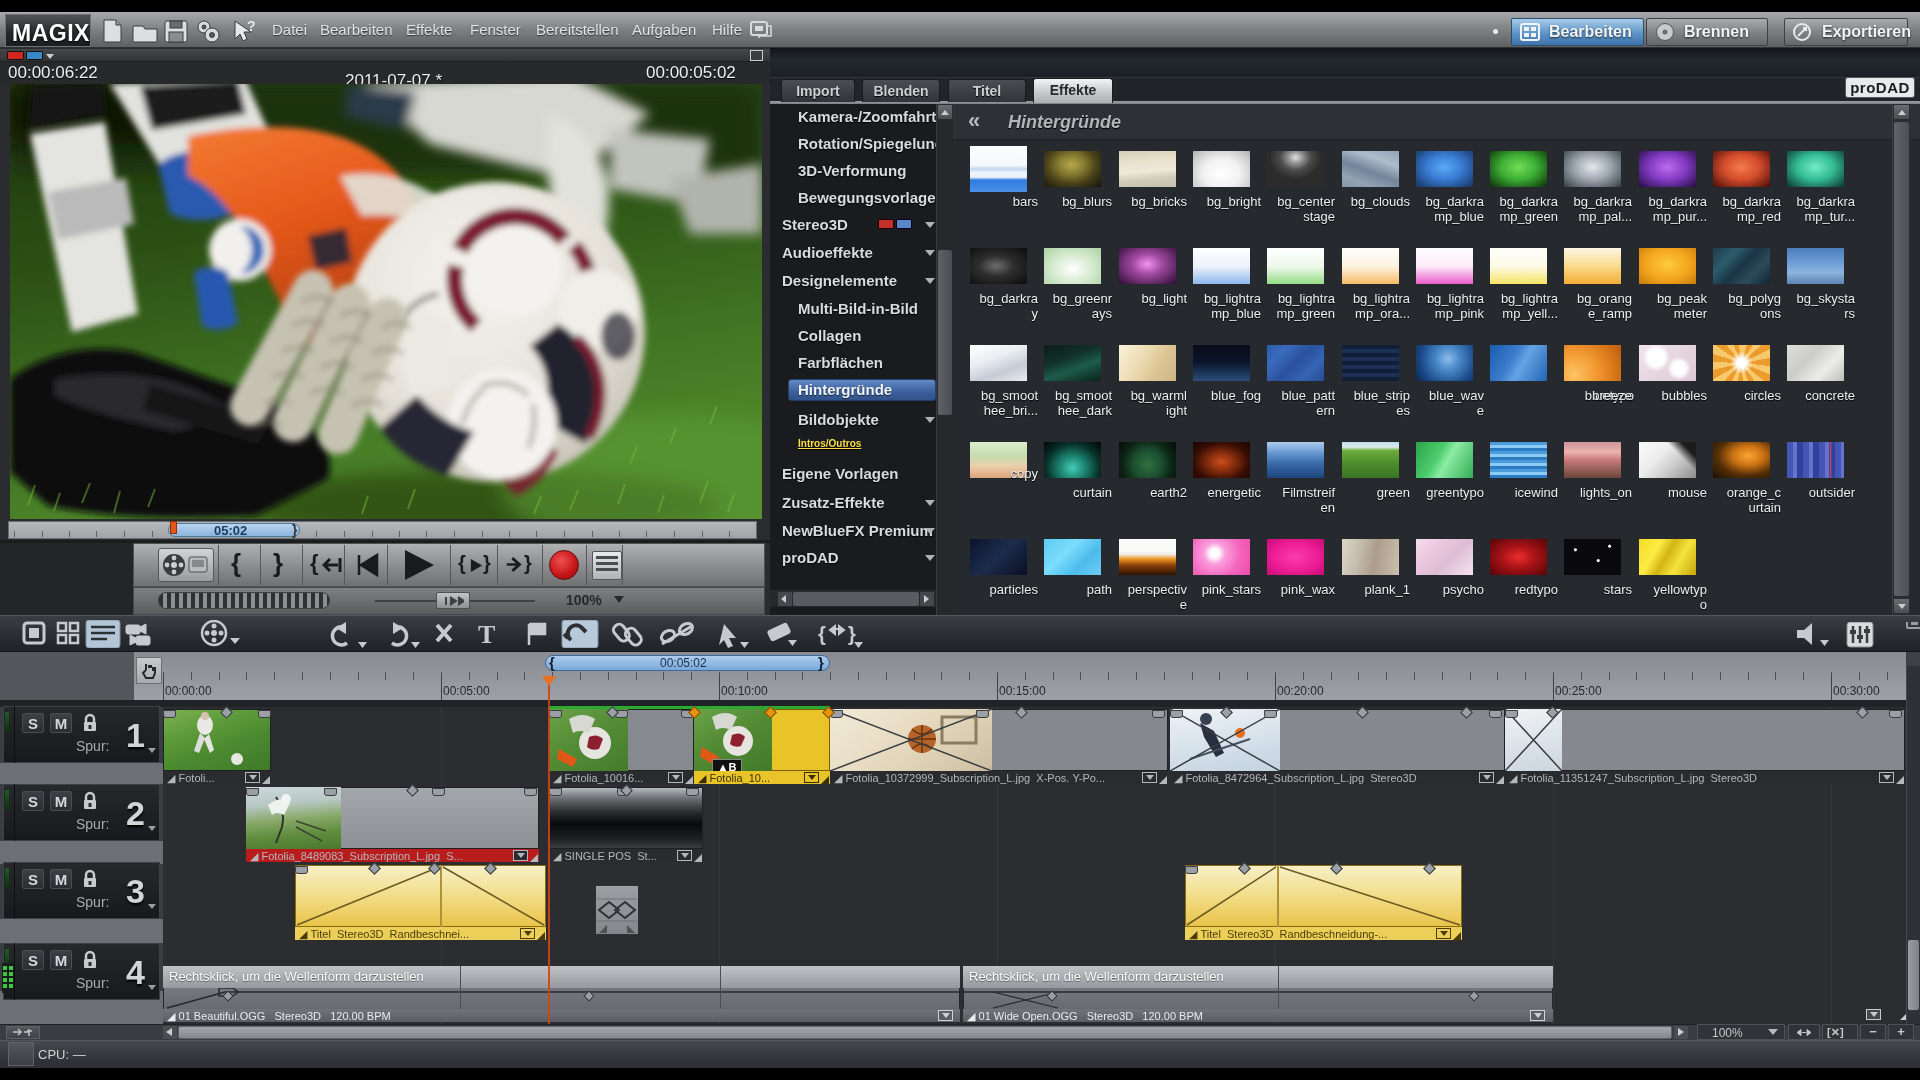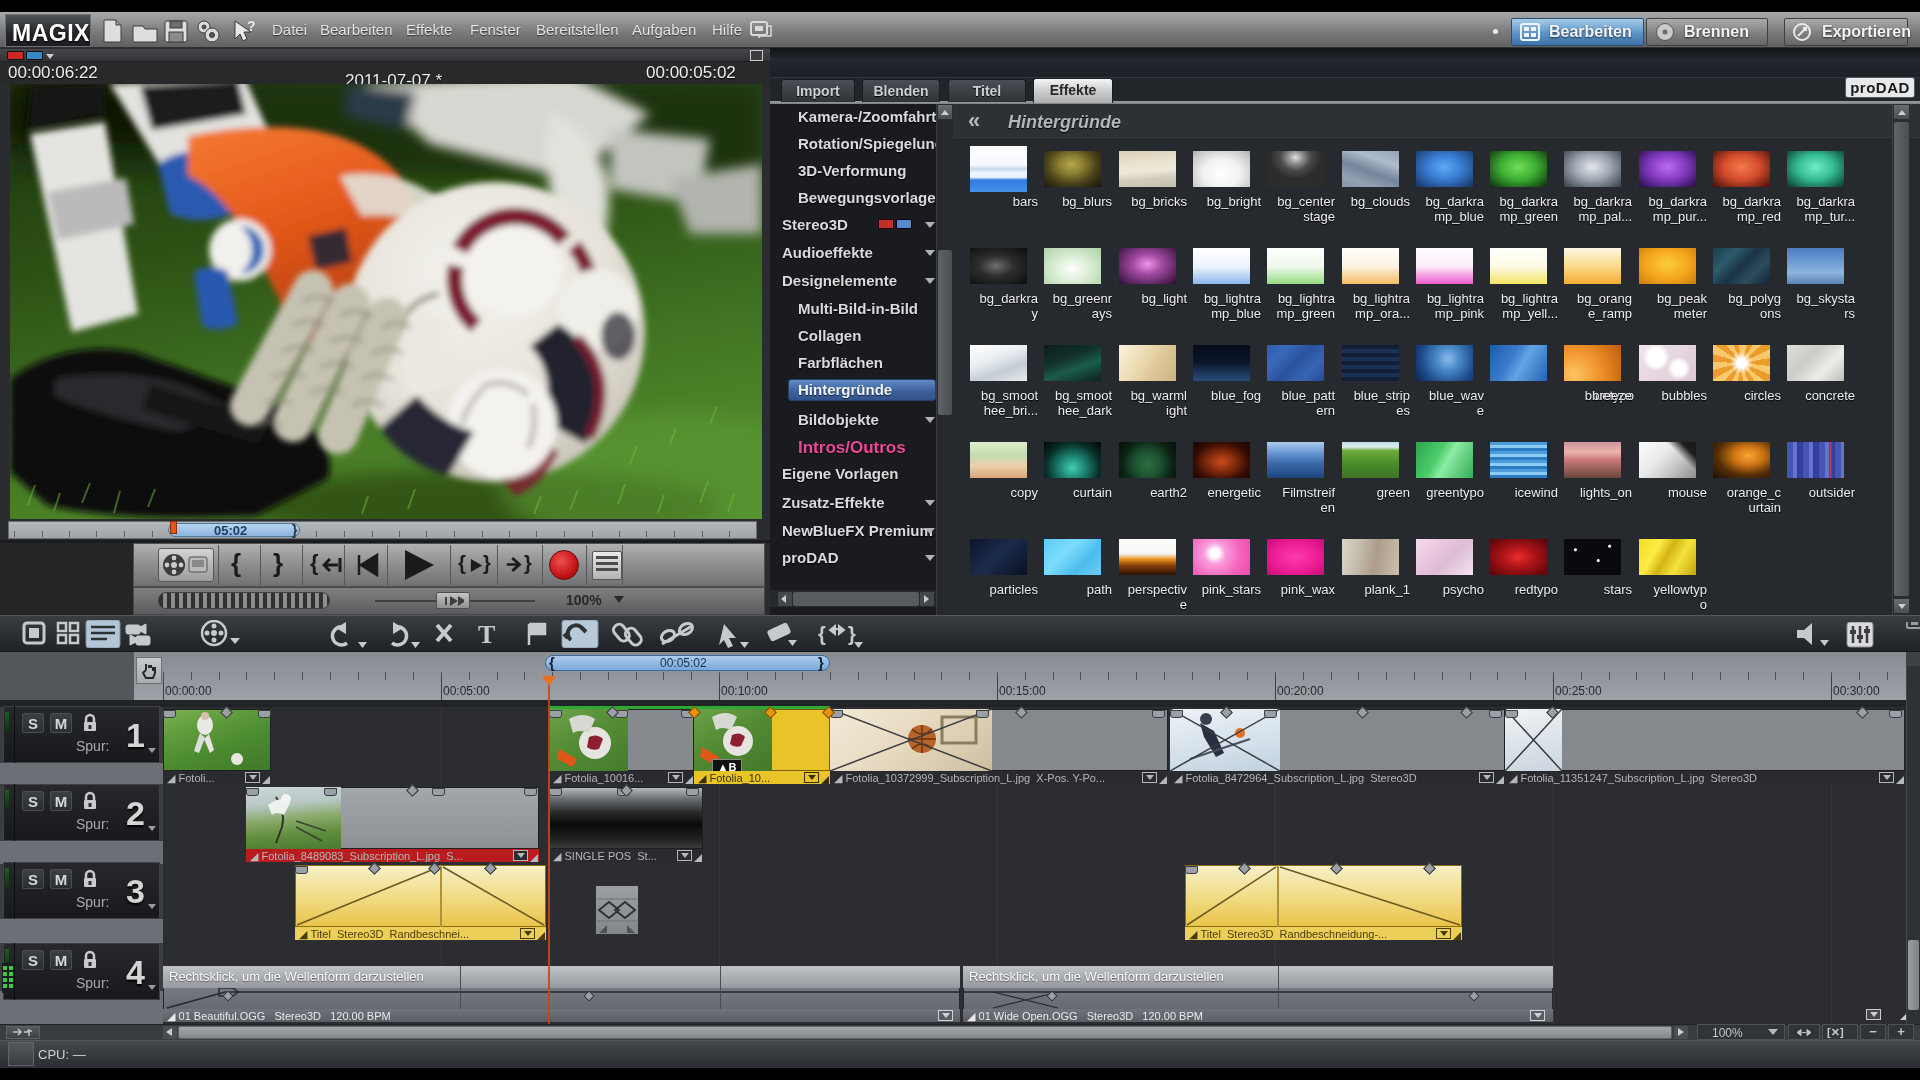--- a/index.html
+++ b/index.html
@@ -310,21 +310,21 @@
     <div class="abs" style="left:925px;top:250px;width:0;height:0;border-left:5px solid transparent;border-right:5px solid transparent;border-top:6px solid #aeb2b6;"></div>
     <div class="abs" style="left:782px;top:272px;font-size:15px;font-weight:bold;color:#d9dbde;text-shadow:0 1px 1px #000;white-space:nowrap;">Designelemente</div>
     <div class="abs" style="left:925px;top:278px;width:0;height:0;border-left:5px solid transparent;border-right:5px solid transparent;border-top:6px solid #aeb2b6;"></div>
     <div class="abs" style="left:798px;top:300px;font-size:15px;font-weight:bold;color:#d9dbde;text-shadow:0 1px 1px #000;white-space:nowrap;">Multi-Bild-in-Bild</div>
     <div class="abs" style="left:798px;top:327px;font-size:15px;font-weight:bold;color:#d9dbde;text-shadow:0 1px 1px #000;white-space:nowrap;">Collagen</div>
     <div class="abs" style="left:798px;top:354px;font-size:15px;font-weight:bold;color:#d9dbde;text-shadow:0 1px 1px #000;white-space:nowrap;">Farbflächen</div>
     <div class="abs" style="left:788px;top:379px;width:148px;height:22px;background:linear-gradient(#6189c4,#3c5f9b 60%,#32528a);border-radius:3px;border:1px solid #24406e;"></div>
     <div class="abs" style="left:798px;top:381px;font-size:15px;font-weight:bold;color:#f2f4f8;text-shadow:0 1px 1px #123;">Hintergründe</div>
     <div class="abs" style="left:798px;top:411px;font-size:15px;font-weight:bold;color:#d9dbde;text-shadow:0 1px 1px #000;white-space:nowrap;">Bildobjekte</div>
     <div class="abs" style="left:925px;top:417px;width:0;height:0;border-left:5px solid transparent;border-right:5px solid transparent;border-top:6px solid #aeb2b6;"></div>
-    <div class="abs" style="left:798px;top:438px;font-size:17px;font-weight:bold;color:#ec4899;text-shadow:0 1px 1px #000;white-space:nowrap;">Intros/Outros</div>
+    <div class="abs" style="left:798px;top:438px;font-size:10px;font-weight:bold;color:#fde047;text-shadow:0 1px 1px #000;white-space:nowrap;text-decoration:underline;">Intros/Outros</div>
     <div class="abs" style="left:782px;top:465px;font-size:15px;font-weight:bold;color:#d9dbde;text-shadow:0 1px 1px #000;white-space:nowrap;">Eigene Vorlagen</div>
     <div class="abs" style="left:782px;top:494px;font-size:15px;font-weight:bold;color:#d9dbde;text-shadow:0 1px 1px #000;white-space:nowrap;">Zusatz-Effekte</div>
     <div class="abs" style="left:925px;top:500px;width:0;height:0;border-left:5px solid transparent;border-right:5px solid transparent;border-top:6px solid #aeb2b6;"></div>
     <div class="abs" style="left:782px;top:522px;font-size:15px;font-weight:bold;color:#d9dbde;text-shadow:0 1px 1px #000;white-space:nowrap;">NewBlueFX Premium</div>
     <div class="abs" style="left:925px;top:528px;width:0;height:0;border-left:5px solid transparent;border-right:5px solid transparent;border-top:6px solid #aeb2b6;"></div>
     <div class="abs" style="left:782px;top:549px;font-size:15px;font-weight:bold;color:#d9dbde;text-shadow:0 1px 1px #000;white-space:nowrap;">proDAD</div>
     <div class="abs" style="left:925px;top:555px;width:0;height:0;border-left:5px solid transparent;border-right:5px solid transparent;border-top:6px solid #aeb2b6;"></div>
 <div class="abs" style="left:936px;top:104px;width:17px;height:511px;background:#26282c;border-left:1px solid #3a3d41;"></div>
 <div class="abs" style="left:937px;top:104px;width:16px;height:16px;background:linear-gradient(#6a6e73,#4a4e53);border:1px solid #2a2c30;"></div>
 <div class="abs" style="left:941px;top:110px;width:0;height:0;border-left:4px solid transparent;border-right:4px solid transparent;border-bottom:5px solid #caccce;"></div>
@@ -412,21 +412,21 @@
     <div class="cap" style="left:1556px;top:388px;">bluetypo</div>
     <div class="tile" style="left:1564px;top:345px;background:radial-gradient(circle at 18% 82%,#fcc464 0%,#f49c34 38%,#dc7c1c 68%,#bc5c0c 100%);"></div>
     <div class="cap" style="left:1554px;top:388px;">breeze</div>
     <div class="tile" style="left:1639px;top:345px;background:radial-gradient(circle at 30% 35%,#ffffff 0 18%,rgba(255,255,255,0) 30%),radial-gradient(circle at 70% 65%,#fff 0 14%,rgba(255,255,255,0) 26%),linear-gradient(135deg,#f0e4ea,#dcc8d4);"></div>
     <div class="cap" style="left:1629px;top:388px;">bubbles</div>
     <div class="tile" style="left:1713px;top:345px;background:radial-gradient(circle at 50% 50%,#ffffff 0 14%,rgba(255,255,255,0) 34%),repeating-conic-gradient(from 0deg at 50% 50%,#f8c86c 0 16deg,#ec9c2c 16deg 32deg);"></div>
     <div class="cap" style="left:1703px;top:388px;">circles</div>
     <div class="tile" style="left:1787px;top:345px;background:linear-gradient(135deg,#dcdcd8 0%,#ccccc8 38%,#ecece8 68%,#bcbcb8 100%);"></div>
     <div class="cap" style="left:1777px;top:388px;">concrete</div>
     <div class="tile" style="left:970px;top:442px;background:linear-gradient(180deg,#dceecc 0%,#c4dcb0 38%,#ecd0ac 66%,#dca47c 100%);"></div>
-    <div class="cap" style="left:960px;top:485px;">copy</div>
+    <div class="cap" style="left:960px;top:466px;">copy</div>
     <div class="tile" style="left:1044px;top:442px;background:radial-gradient(ellipse at 50% 72%,#44ccb4 0%,#1c8472 32%,#083028 66%,#010404 100%);"></div>
     <div class="cap" style="left:1034px;top:485px;">curtain</div>
     <div class="tile" style="left:1119px;top:442px;background:radial-gradient(circle at 50% 62%,#2e7040 0%,#1c5030 38%,#0c2414 68%,#040c08 100%);"></div>
     <div class="cap" style="left:1109px;top:485px;">earth2</div>
     <div class="tile" style="left:1193px;top:442px;background:radial-gradient(ellipse at 50% 55%,#cc4c1c 0%,#842c0c 34%,#340c04 68%,#1c0502 100%);"></div>
     <div class="cap" style="left:1183px;top:485px;">energetic</div>
     <div class="tile" style="left:1267px;top:442px;background:linear-gradient(180deg,#acccec 0%,#6c9cd4 28%,#3c6cac 58%,#1c447c 100%);"></div>
     <div class="cap" style="left:1257px;top:485px;">Filmstreif<br>en</div>
     <div class="tile" style="left:1342px;top:442px;background:linear-gradient(180deg,#bcdcec 0%,#dcecec 14%,#6cac3c 24%,#4c8c2c 60%,#3c7424 100%);"></div>
     <div class="cap" style="left:1332px;top:485px;">green</div>

